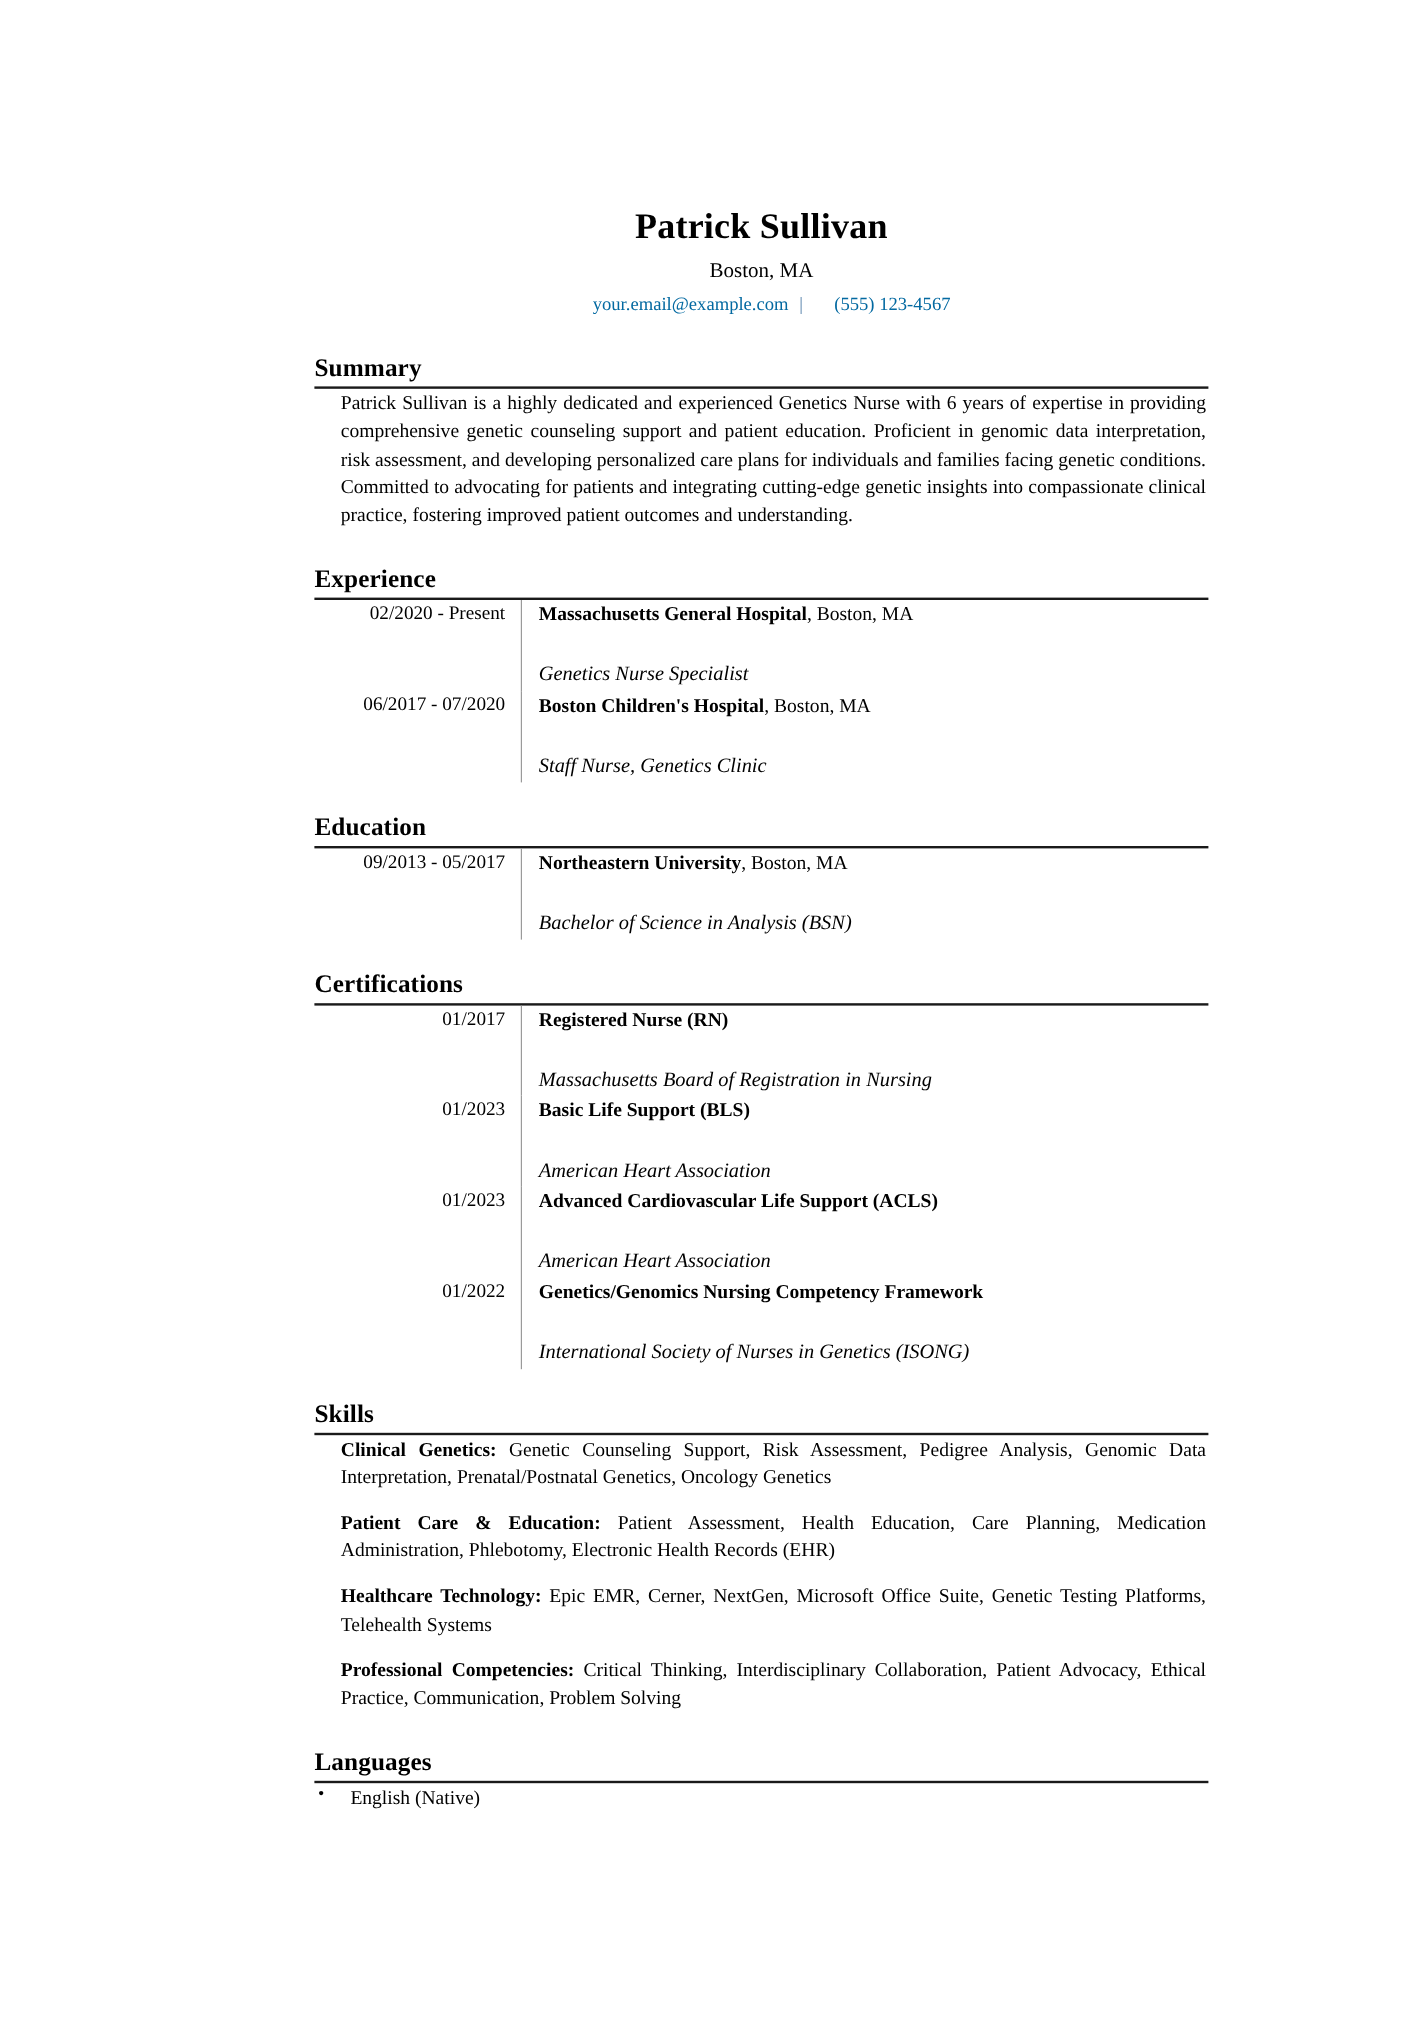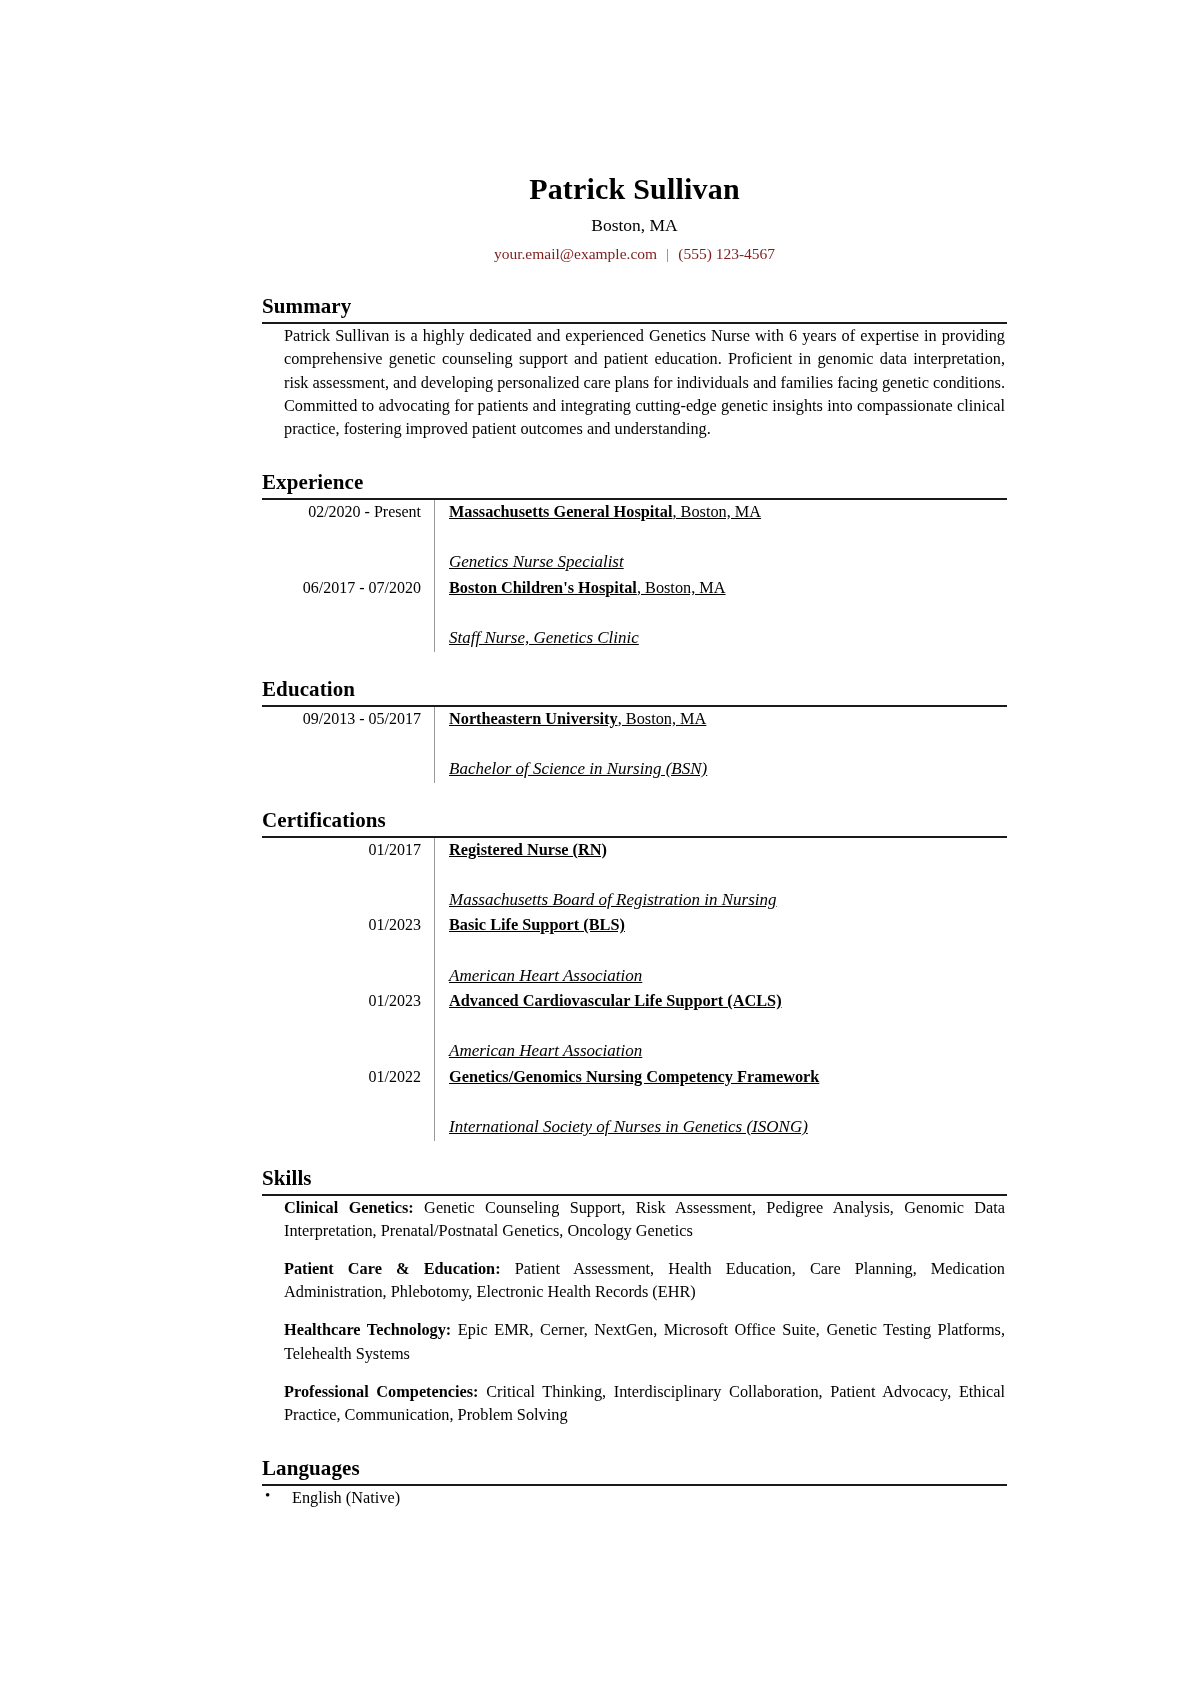--- a/index.html
+++ b/index.html
@@ -45,22 +45,23 @@
     line-height: 1.2;
     margin: 0 0 8px 0;
   }
   .contact-line {
     font-size: 15.5px;
     color: #5b86ad;
     line-height: 1.3;
   }
   .contact-line a,
   .contact-line .contact-item {
-    color: #7f1d1d;
+    color: #0369a1;
     text-decoration: none;
+    margin-left: 17px;
   }
   .contact-sep {
     color: #5b86ad;
     padding: 0 9px;
   }
 
   
   .section {
     margin-top: 30px;
   }
@@ -104,21 +105,20 @@
     padding-right: 13px;
     padding-top: 1px;
     box-sizing: border-box;
     white-space: nowrap;
   }
   .entry-main {
     flex: 1 1 auto;
     border-left: 1.1px solid #9a9a9a;
     padding-left: 14px;
     padding-bottom: 2px;
-    text-decoration: underline;
   }
   .entry-line1 {
     font-size: 16.3px;
     line-height: 1.43;
   }
   .entry-org {
     font-weight: bold;
   }
   .entry-loc { font-weight: normal; }
   .entry-line2 {
@@ -223,21 +223,21 @@
       <div class="section-title">Education</div>
       <div class="section-rule"></div>
       <div class="section-body">
 
         <div class="entry">
           <div class="entry-date">09/2013 - 05/2017</div>
           <div class="entry-main">
             <div class="entry-line1">
               <span class="entry-org">Northeastern University</span><span class="entry-loc">, Boston, MA</span>
             </div>
-            <div class="entry-line2">Bachelor of Science in Nursing (BSN)</div>
+            <div class="entry-line2">Bachelor of Science in Analysis (BSN)</div>
           </div>
         </div>
 
       </div>
     </div>
 
     <div class="section tight">
       <div class="section-title">Certifications</div>
       <div class="section-rule"></div>
       <div class="section-body">

